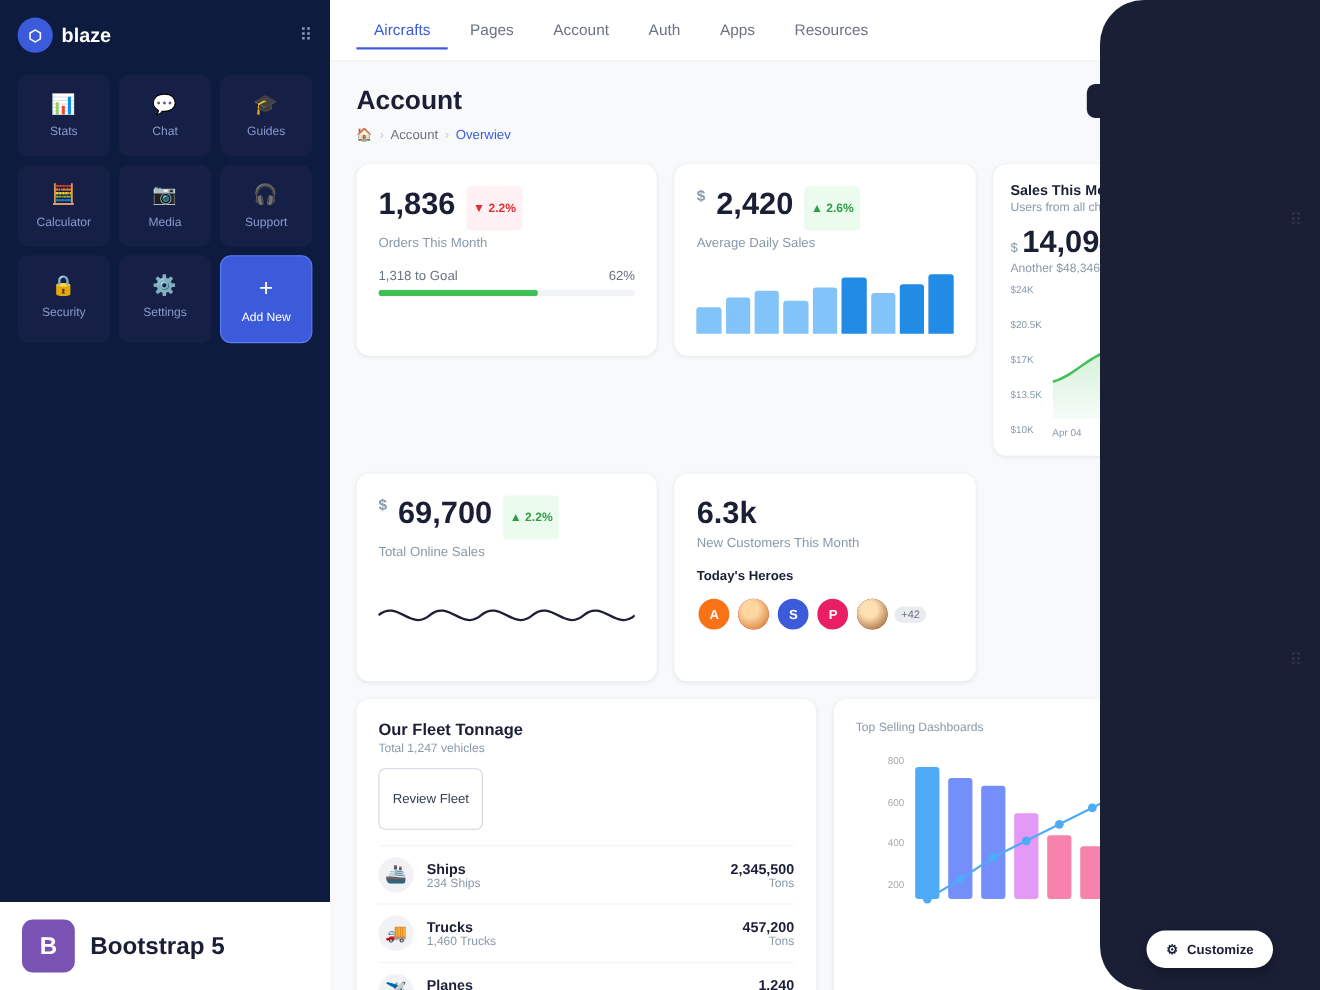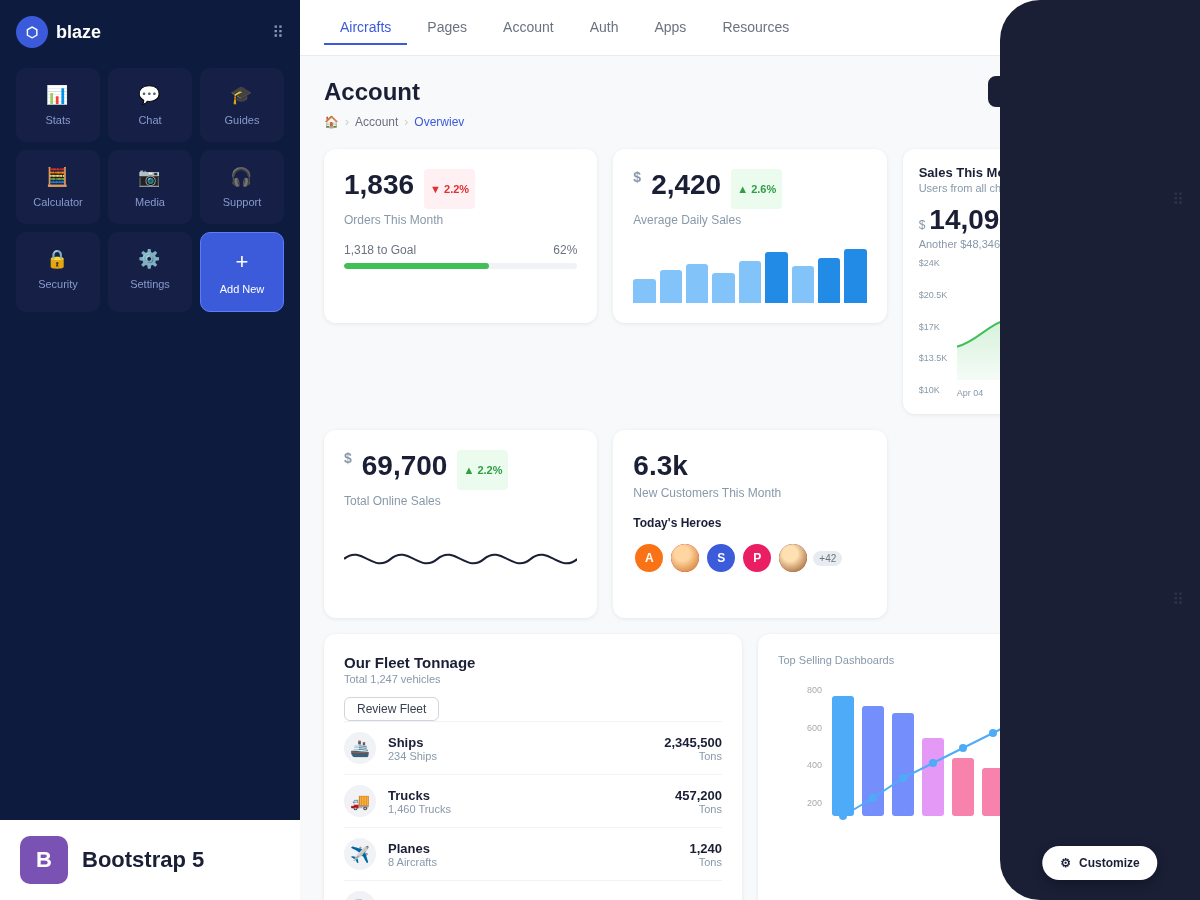--- a/index.html
+++ b/index.html
@@ -355,24 +355,25 @@
     }
     .card-subtitle {
       font-size: 11px;
       color: #8899aa;
       margin-bottom: 12px;
     }
     .review-btn {
       border: 1px solid #d0d5dd;
       background: white;
       border-radius: 6px;
-      padding: 4px 12px;
+      padding: 20px 12px;
       font-size: 12px;
       color: #374151;
       cursor: pointer;
+      margin-bottom: 14px;
     }
 
     
     .fleet-row {
       display: flex;
       align-items: center;
       padding: 10px 0;
       border-top: 1px solid #f0f2f5;
     }
     .fleet-icon {

